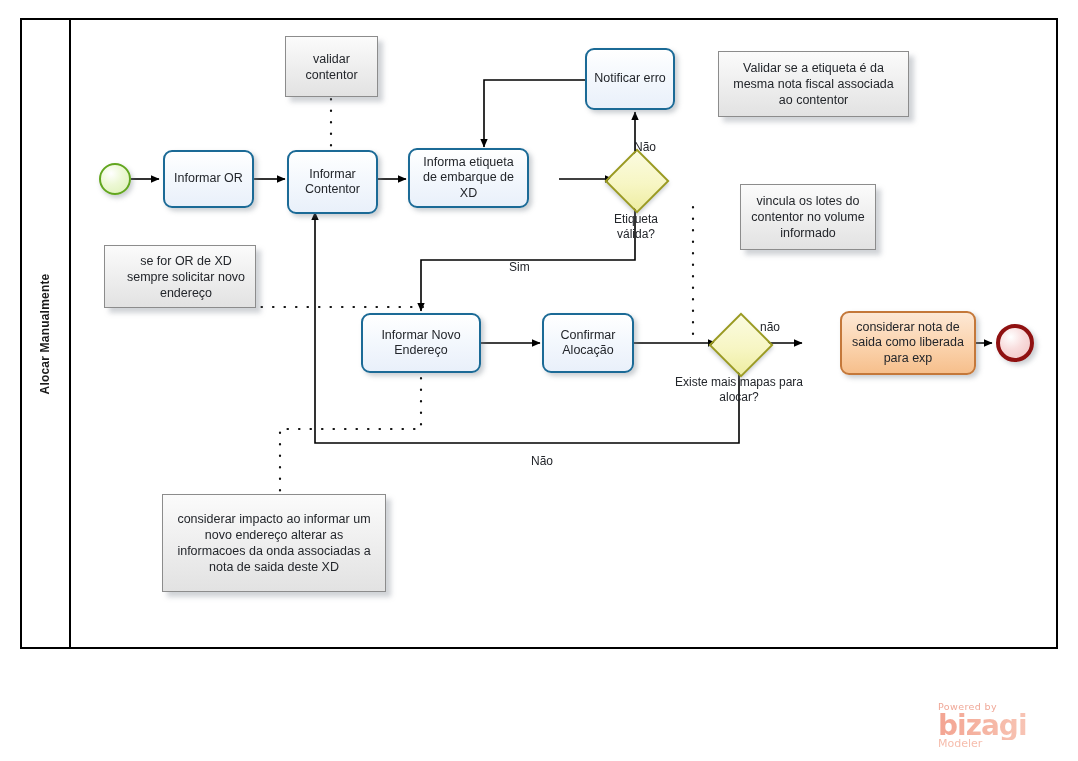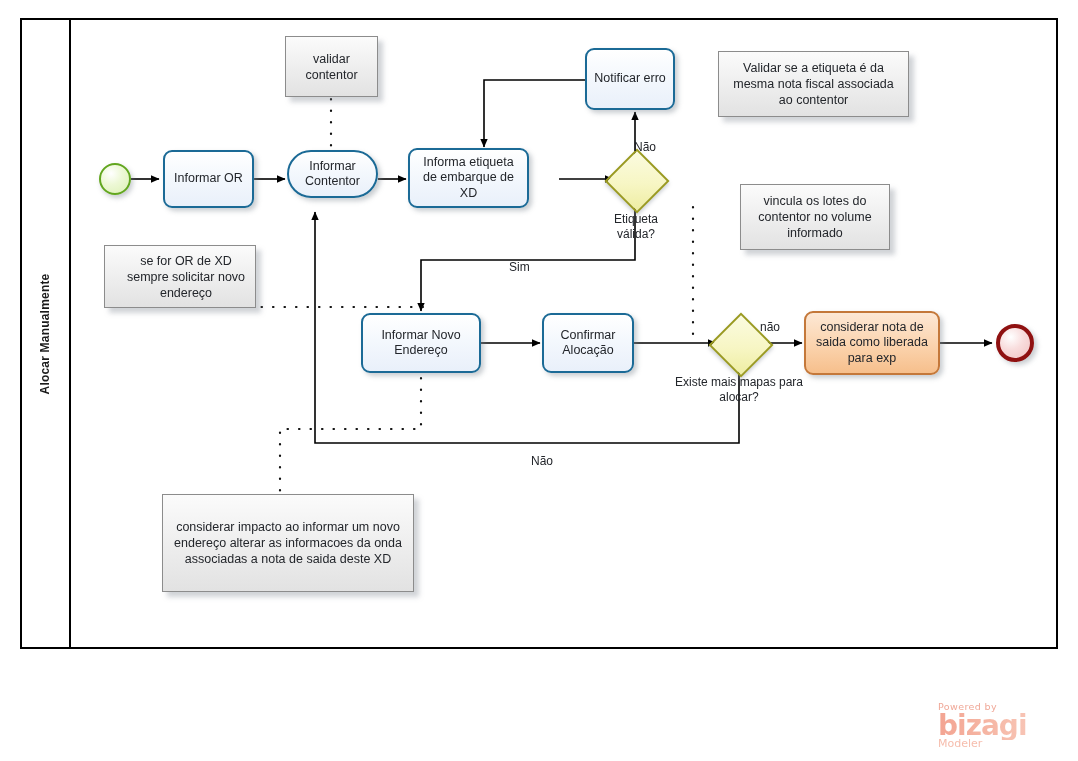--- a/index.html
+++ b/index.html
@@ -14,21 +14,21 @@
   .lane-label{position:absolute;left:50%;top:50%;transform:translate(-50%,-50%) rotate(-90deg);
     white-space:nowrap;font-size:12px;font-weight:bold;color:#1a1a1a;letter-spacing:.2px;}
 
   
   .task{position:absolute;box-sizing:border-box;border:2px solid #1b6a96;border-radius:9px;
     background:linear-gradient(to bottom,#ffffff 0%,#f4f8fd 45%,#e9f0fa 100%);
     box-shadow:3px 3px 5px rgba(120,130,140,.40);
     display:flex;align-items:center;justify-content:center;text-align:center;
     font-size:12.5px;color:#23262b;line-height:1.22;padding:10px 6px;}
   .task.orange{border-color:#c4783a;
-    background:linear-gradient(to bottom,#fde8d5 0%,#fbd3ad 55%,#f6bf8c 100%);}
+    background:linear-gradient(to bottom,#fde8d5 0%,#fbd3ad 55%,#f6bf8c 100%);margin-left:36px;}
 
   
   .event{position:absolute;border-radius:50%;box-sizing:border-box;}
   .event.start{border:2px solid #62a61f;
     background:radial-gradient(circle at 36% 30%,#ffffff 0%,#edf8d6 42%,#dcf0b4 100%);
     box-shadow:2px 3px 5px rgba(120,130,140,.40);}
   .event.end{border:4px solid #8f1111;
     background:radial-gradient(circle at 36% 30%,#ffffff 0%,#f8dcdc 45%,#f0c3c3 100%);
     box-shadow:3px 3px 5px rgba(120,130,140,.40);}
 
@@ -112,21 +112,21 @@
     </g>
   </svg>
 
   <div class="event start" style="left:99px;top:163px;width:32px;height:32px;"></div>
   <div class="event end" style="left:996px;top:324px;width:38px;height:38px;"></div>
 
   <div class="task" style="left:163px;top:150px;width:91px;height:58px;">
     <span>Informar OR</span>
   </div>
 
-  <div class="task" style="left:287px;top:150px;width:91px;height:48px;border-radius:24px;">
+  <div class="task" style="left:287px;top:150px;width:91px;height:64px;">
     <span>Informar Contentor</span>
   </div>
 
   <div class="task" style="left:408px;top:148px;width:121px;height:60px;">
     <span>Informa etiqueta de embarque de XD</span>
   </div>
 
   <div class="task" style="left:585px;top:48px;width:90px;height:62px;">
     <span>Notificar erro</span>
   </div>
@@ -175,25 +175,25 @@
   </div>
 
   <div class="note" style="left:718px;top:51px;width:191px;height:66px;">
     <span>Validar se a etiqueta é da mesma nota fiscal associada ao contentor</span>
   </div>
 
   <div class="note" style="left:104px;top:245px;width:152px;height:63px;padding-left:20px;">
     <span>se for OR de XD sempre solicitar novo endereço</span>
   </div>
 
-  <div class="note" style="left:740px;top:184px;width:150px;height:66px;">
+  <div class="note" style="left:740px;top:184px;width:136px;height:66px;">
     <span>vincula  os lotes do contentor no volume informado</span>
   </div>
 
-  <div class="note" style="left:162px;top:494px;width:252px;height:98px;align-items:center;">
+  <div class="note" style="left:162px;top:494px;width:224px;height:98px;align-items:center;">
     <span>considerar impacto ao informar um novo endereço alterar as informacoes da onda associadas a nota de saida deste XD</span>
   </div>
 
   <div class="logo" style="left:938px;top:702px;width:120px;">
     <div class="pw">Powered by</div>
     <div class="bz">bizagi</div>
     <div class="md">Modeler</div>
   </div>
 
 </div>

